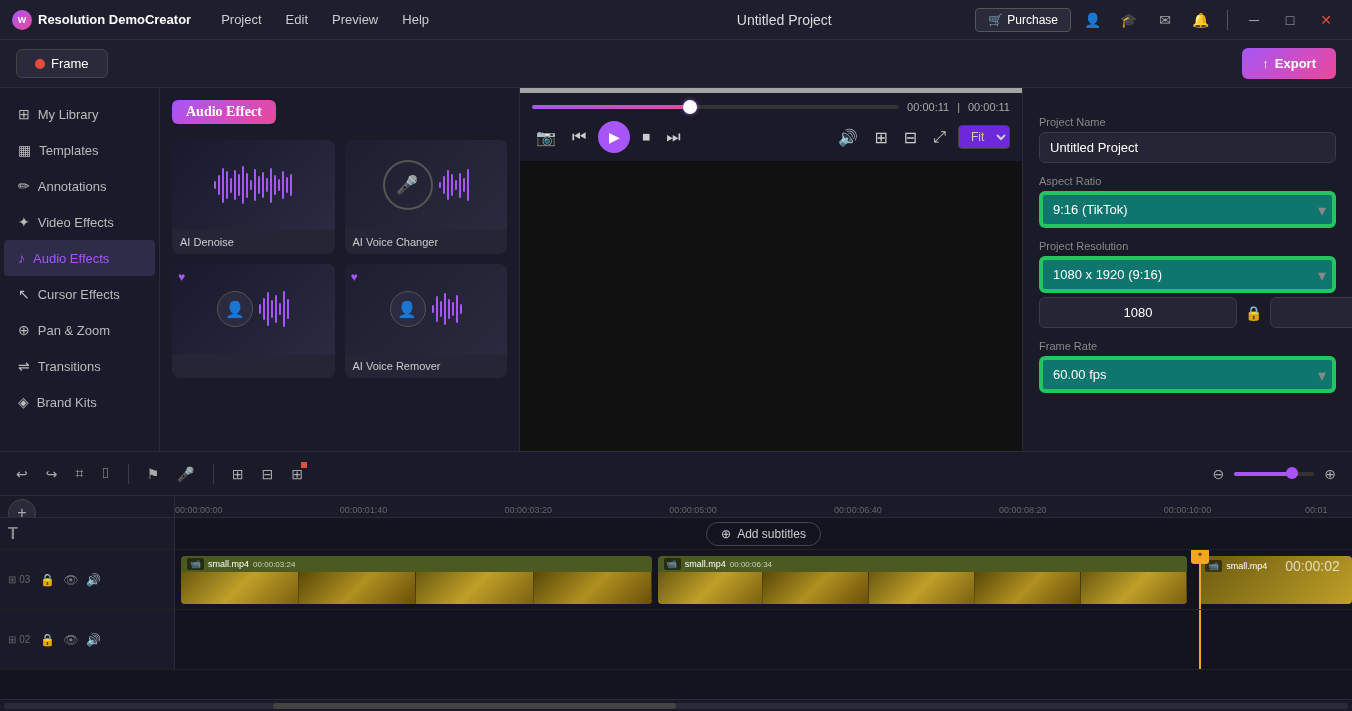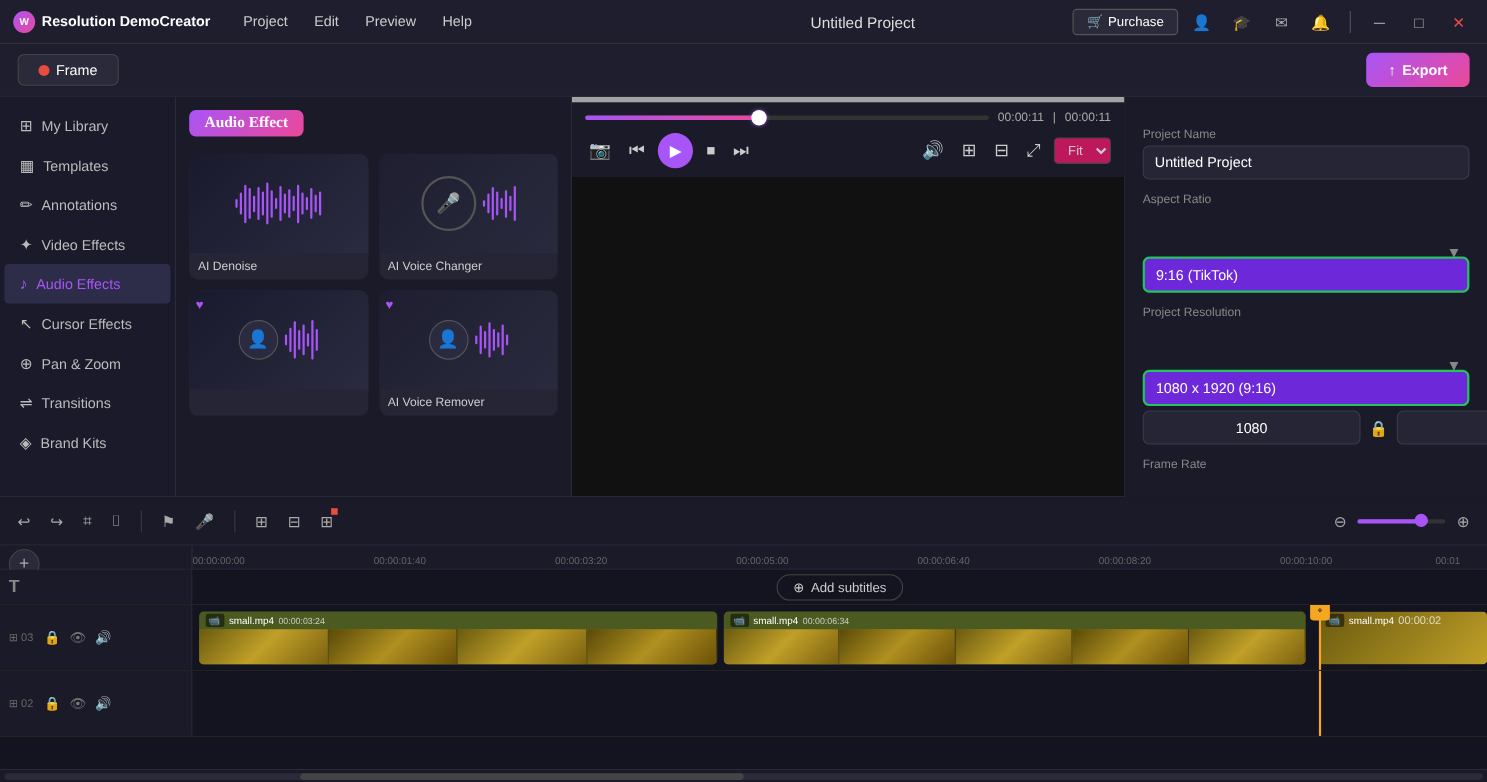--- a/index.html
+++ b/index.html
@@ -175,21 +175,21 @@
     .time-display { font-size: 11px; color: #aaa; white-space: nowrap; }
     .controls-row {
       display: flex;
       align-items: center;
       justify-content: space-between;
     }
     .playback-controls { display: flex; align-items: center; gap: 8px; }
     .ctrl-btn { background: none; border: none; color: #ccc; font-size: 16px; cursor: pointer; padding: 4px; }
     .play-btn { width: 32px; height: 32px; border-radius: 50%; background: #a855f7; display: flex; align-items: center; justify-content: center; font-size: 14px; color: #fff; cursor: pointer; border: none; }
     .right-controls { display: flex; align-items: center; gap: 8px; }
-    .fit-select { background: #be185d; border: 1px solid #444; color: #ccc; padding: 3px 8px; border-radius: 4px; font-size: 12px; cursor: pointer; }
+    .fit-select { background: #6d28d9; border: 1px solid #444; color: #ccc; padding: 3px 8px; border-radius: 4px; font-size: 12px; cursor: pointer; }
 
     
     .project-panel {
       width: 330px;
       background: #1a1a28;
       border-left: 1px solid #2a2a3a;
       padding: 16px;
       flex-shrink: 0;
       overflow-y: auto;
     }
@@ -203,29 +203,28 @@
       color: #fff;
       padding: 7px 10px;
       font-size: 13px;
     }
     .field-select-wrapper {
       position: relative;
       width: 100%;
     }
     .field-select {
       width: 100%;
-      background: #6d28d9;
-      border: 2px solid #22c55e;
+      background: #0f766e;
+      border: 4px solid #22c55e;
       border-radius: 6px;
       color: #fff;
       padding: 7px 10px;
       font-size: 13px;
       appearance: none;
       cursor: pointer;
-      margin-top: 42px;
     }
     .select-arrow { position: absolute; right: 10px; top: 50%; transform: translateY(-50%); color: #888; pointer-events: none; }
     .resolution-row { display: flex; align-items: center; gap: 8px; margin-top: 4px; }
     .res-input { flex: 1; background: #252535; border: 1px solid #3a3a4a; border-radius: 6px; color: #fff; padding: 7px 10px; font-size: 13px; text-align: center; }
     .lock-icon { color: #888; font-size: 14px; }
 
     
     .timeline {
       height: 260px;
       background: #141420;
@@ -699,21 +698,21 @@
             <div style="flex:1;height:100%;background:linear-gradient(135deg,#6a5a10,#c0a028,#7a6010);border-right:1px solid rgba(0,0,0,0.3);"></div>
             <div style="flex:1;height:100%;background:linear-gradient(135deg,#5a4a08,#b09020,#6a5008);border-right:1px solid rgba(0,0,0,0.3);"></div>
             <div style="flex:1;height:100%;background:linear-gradient(135deg,#6a5a10,#c0a028,#7a6010);border-right:1px solid rgba(0,0,0,0.3);"></div>
           </div>
         </div>
 
         <div style="position:absolute;left:87%;width:13%;height:48px;top:6px;border-radius:4px;background:#4a5a20;overflow:hidden;">
           <div style="display:flex;align-items:center;gap:4px;padding:2px 6px;position:absolute;top:0;left:0;z-index:2;">
             <span style="font-size:9px;color:#fff;background:rgba(0,0,0,0.5);padding:1px 3px;border-radius:2px">📹</span>
             <span style="font-size:9px;color:#fff;">small.mp4</span>
-            <span style="font-size:10px;color:rgba(255,255,255,0.7);">00:00:02</span>
+            <span style="font-size:14px;color:rgba(255,255,255,0.7);margin-left:14px;">00:00:02</span>
           </div>
           <div style="display:flex;height:100%;padding-top:16px;background:linear-gradient(135deg,#6a5a10,#c0a028);"></div>
         </div>
 
         <div class="playhead" style="left:87%;">
           <div class="playhead-marker">⌖</div>
         </div>
       </div>
     </div>
 

